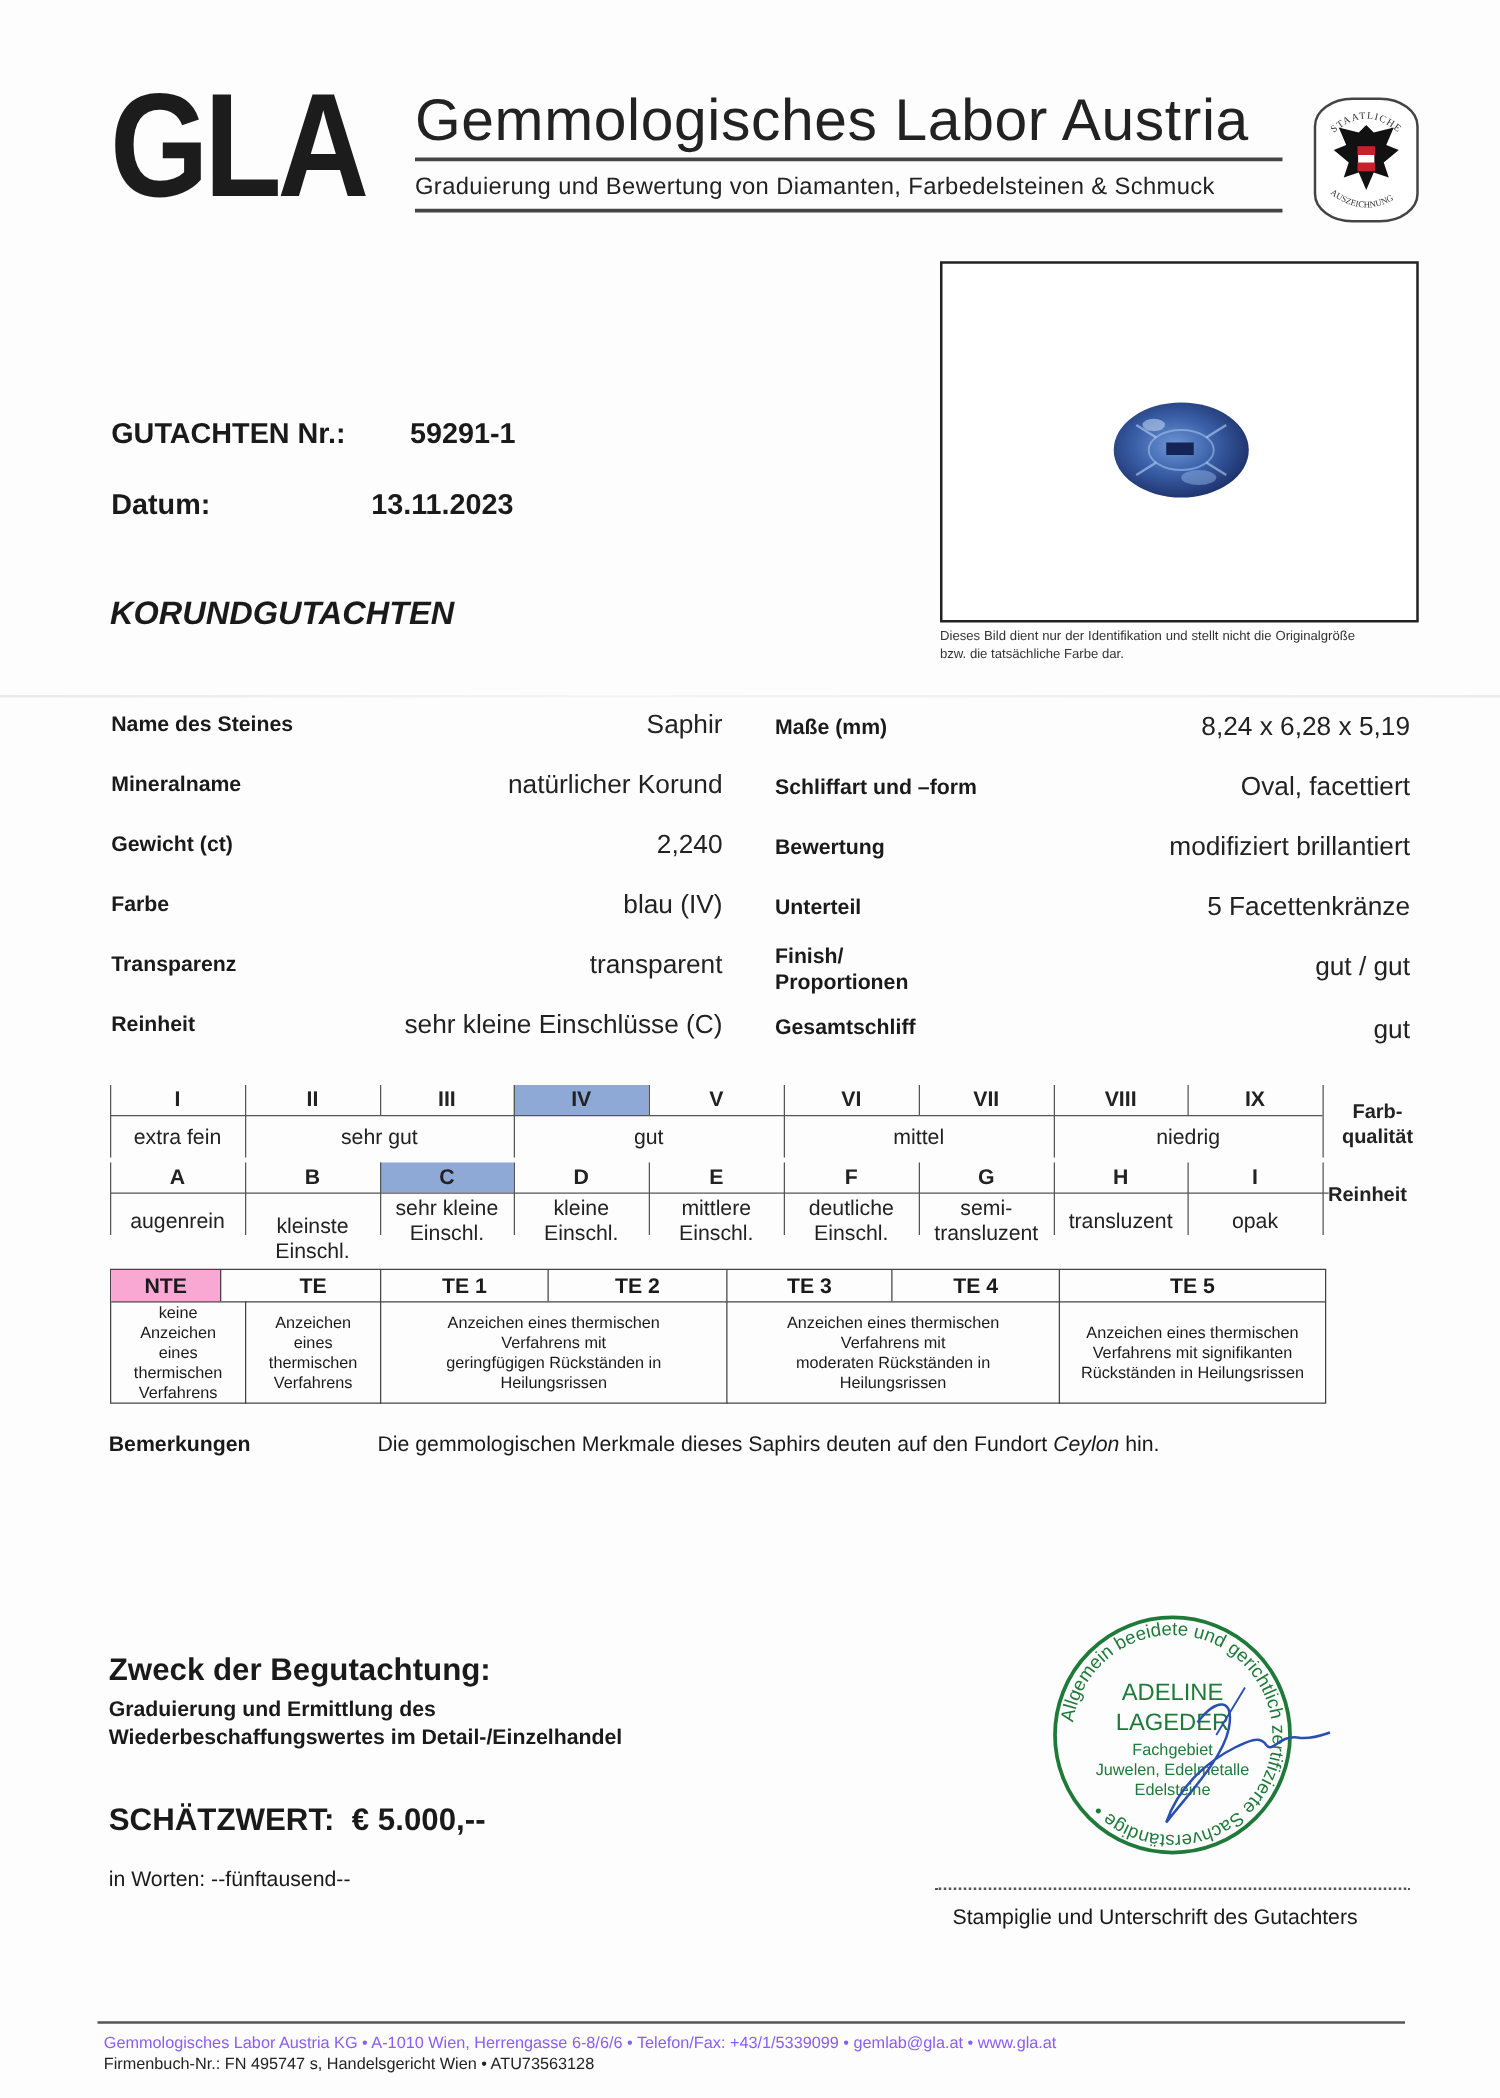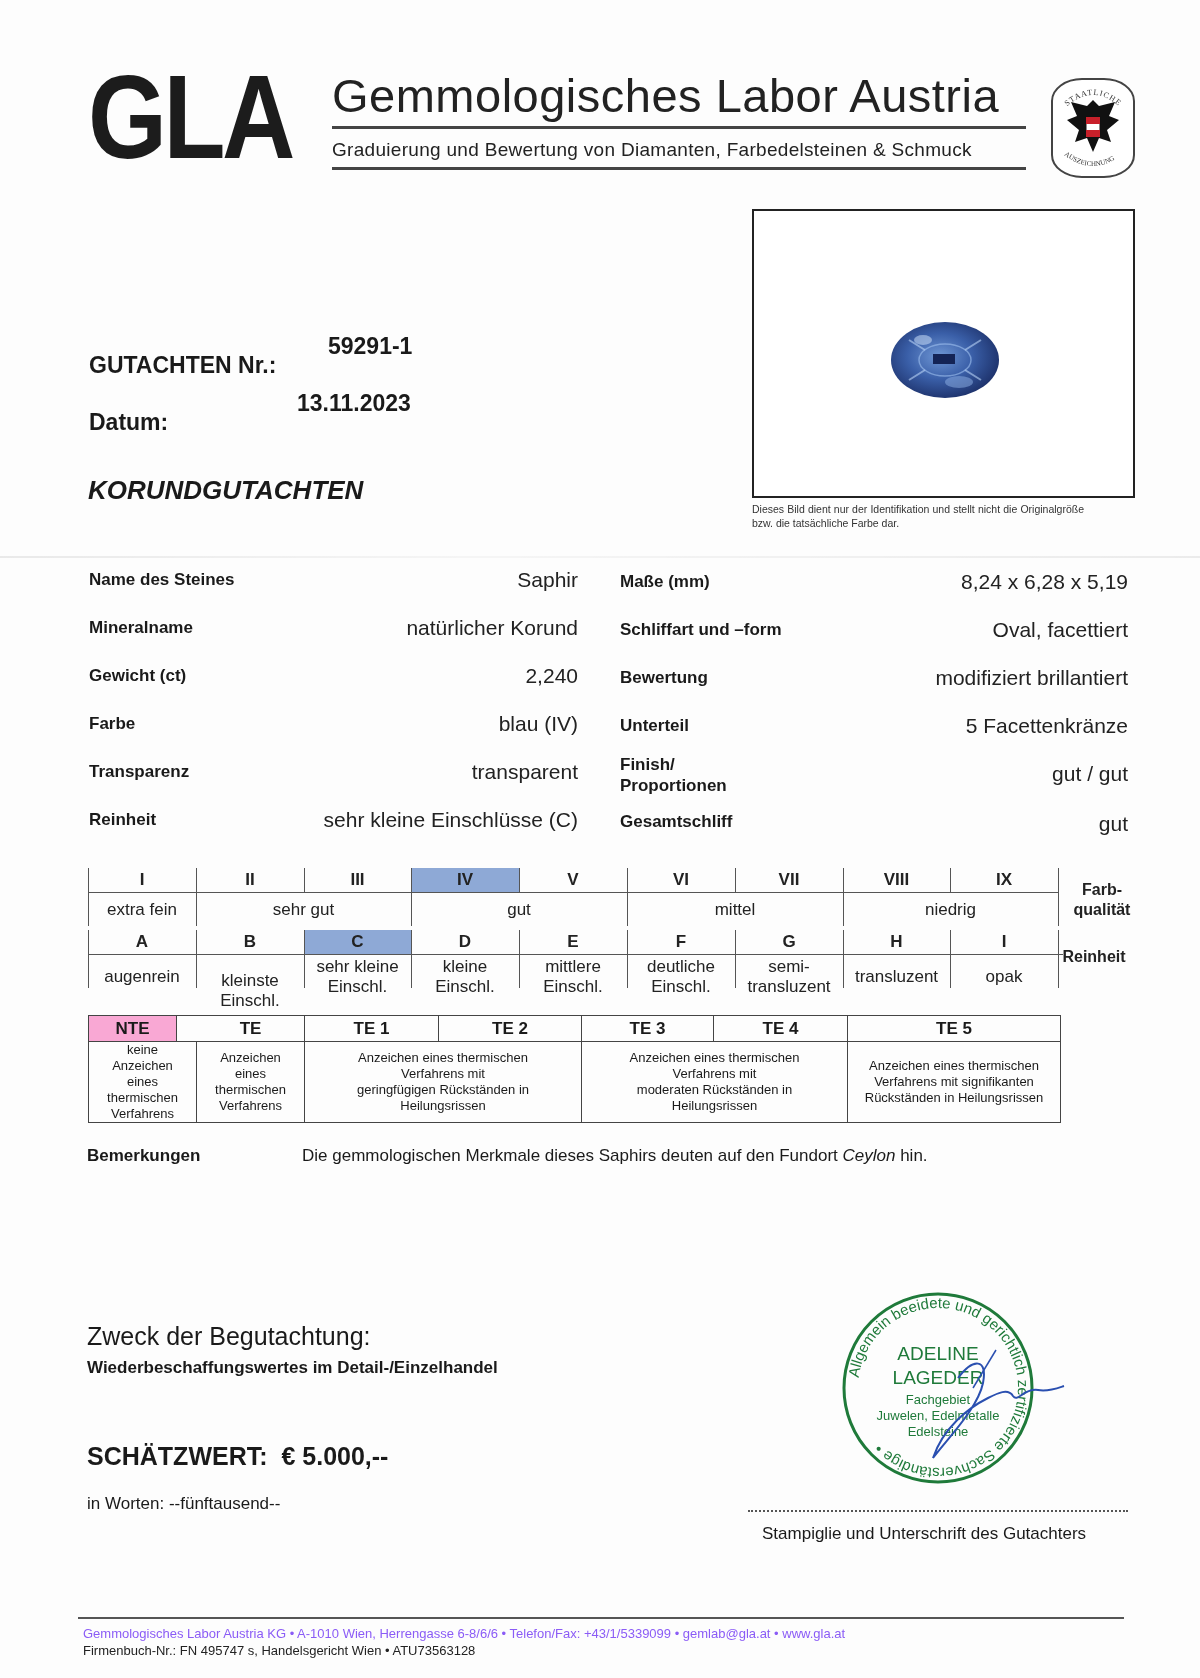--- a/index.html
+++ b/index.html
@@ -14,21 +14,21 @@
   .lab-sub { left: 332px; top: 139px; font-size: 19px; color: #222; letter-spacing: 0.3px; }
   .rule2 { left: 332px; top: 167px; width: 694px; height: 3px; background: #444; }
   .emblem { left: 1049px; top: 76px; width: 88px; height: 104px; }
 
   
   .photo-box { left: 752px; top: 209px; width: 383px; height: 289px; border: 2px solid #222; background: #fff; }
   .gem { position: absolute; left: 135px; top: 109px; width: 112px; height: 80px; }
   .photo-caption { left: 752px; top: 502px; width: 332px; font-size: 10.5px; color: #333; line-height: 14px; text-align: justify; }
 
   
-  .rep-label { left: 89px; font-size: 23px; font-weight: bold; margin-top: 19px; }
+  .rep-label { left: 89px; font-size: 23px; font-weight: bold; }
   .rep-value { font-size: 23px; font-weight: bold; }
   .title-korund { left: 88px; top: 475px; font-size: 26px; font-weight: bold; font-style: italic; }
 
   .scanline { left: 0; top: 556px; width: 1200px; height: 2px; background: linear-gradient(to right, rgba(0,0,0,0.08), rgba(0,0,0,0.03) 40%, rgba(0,0,0,0.07)); }
 
   
   .prop-lbl { font-size: 17px; font-weight: bold; color: #1a1a1a; }
   .prop-val { font-size: 21px; color: #222; text-align: right; }
 
   
@@ -41,21 +41,21 @@
 
   
   .te-table { position: absolute; left: 88px; top: 1015px; width: 973px; height: 108px; border: 1px solid #444; }
   .te-h { position: absolute; top: 0; height: 25px; font-weight: bold; font-size: 17px; text-align: center; line-height: 25px; border-right: 1px solid #444; }
   .te-d { position: absolute; top: 25px; height: 82px; font-size: 13px; text-align: center; line-height: 16px; display: flex; align-items: center; justify-content: center; border-right: 1px solid #444; white-space: pre-line; }
 
   .remarks-lbl { left: 87px; top: 1146px; font-size: 17px; font-weight: bold; }
   .remarks-val { left: 302px; top: 1146px; font-size: 17px; }
   .remarks-val i { font-style: italic; }
 
-  .purpose-title { left: 87px; top: 1322px; font-size: 25px; font-weight: normal; }
+  .purpose-title { left: 87px; top: 1322px; font-size: 25px; font-weight: bold; }
   .purpose-text { left: 87px; top: 1357px; font-size: 17px; font-weight: bold; line-height: 22px; }
   .value-line { left: 87px; top: 1442px; font-size: 25px; font-weight: bold; text-align: center; }
   .words { left: 87px; top: 1494px; font-size: 17px; }
 
   .stamp { left: 838px; top: 1288px; width: 230px; height: 200px; }
   .sig-dots { left: 748px; top: 1510px; width: 380px; border-top: 2px dotted #555; }
   .sig-cap { left: 762px; top: 1524px; font-size: 17px; }
 
   .foot-rule { left: 78px; top: 1617px; width: 1046px; height: 2px; background: #555; }
   .foot-1 { left: 83px; top: 1626px; font-size: 13px; color: #8b5cf6; }
@@ -251,20 +251,21 @@
   <div class="te-d" style="left:759px; width:212px; border-right:none">Anzeichen eines thermischen
 Verfahrens mit signifikanten
 Rückständen in Heilungsrissen</div>
 </div>
 
 <div class="abs remarks-lbl">Bemerkungen</div>
 <div class="abs remarks-val"><span>Die gemmologischen Merkmale dieses Saphirs deuten auf den Fundort </span><i>Ceylon</i><span> hin.</span></div>
 
 <div class="abs purpose-title">Zweck der Begutachtung:</div>
 <div class="abs purpose-text">
+  <div>Graduierung und Ermittlung des</div>
   <div>Wiederbeschaffungswertes im Detail-/Einzelhandel</div>
 </div>
 <div class="abs value-line"><span>SCHÄTZWERT:</span>&nbsp;&nbsp;<span>€ 5.000,--</span></div>
 <div class="abs words">in Worten: --fünftausend--</div>
 
 <div class="abs stamp">
   <svg width="230" height="200" viewBox="0 0 230 200">
     <circle cx="100" cy="100" r="94" fill="none" stroke="#1f7a3a" stroke-width="3"></circle>
     <circle cx="100" cy="100" r="72" fill="none" stroke="#1f7a3a" stroke-width="1" opacity="0"></circle>
     <path id="ring" d="M100,100 m-80,0 a80,80 0 1,1 160,0 a80,80 0 1,1 -160,0" fill="none"></path>

